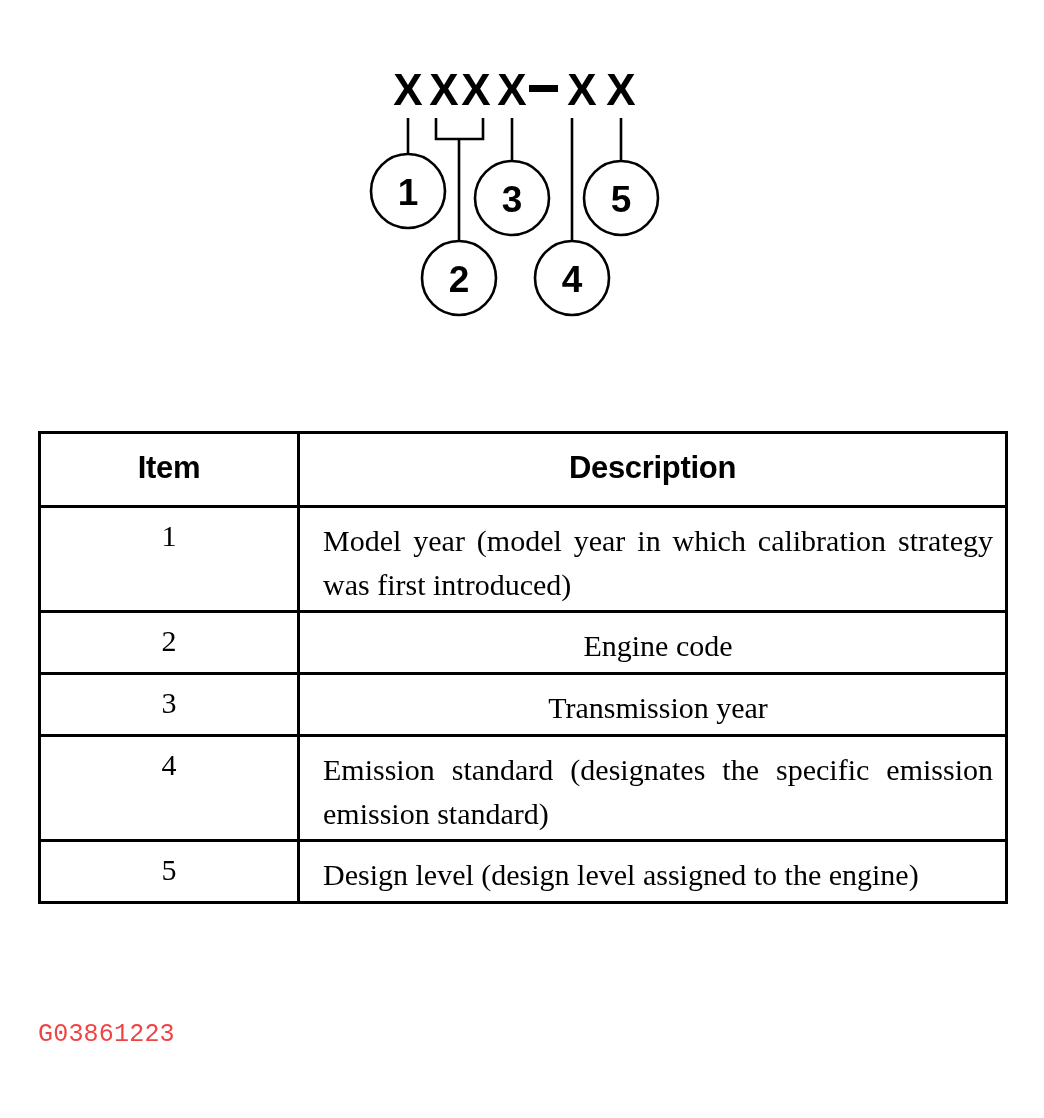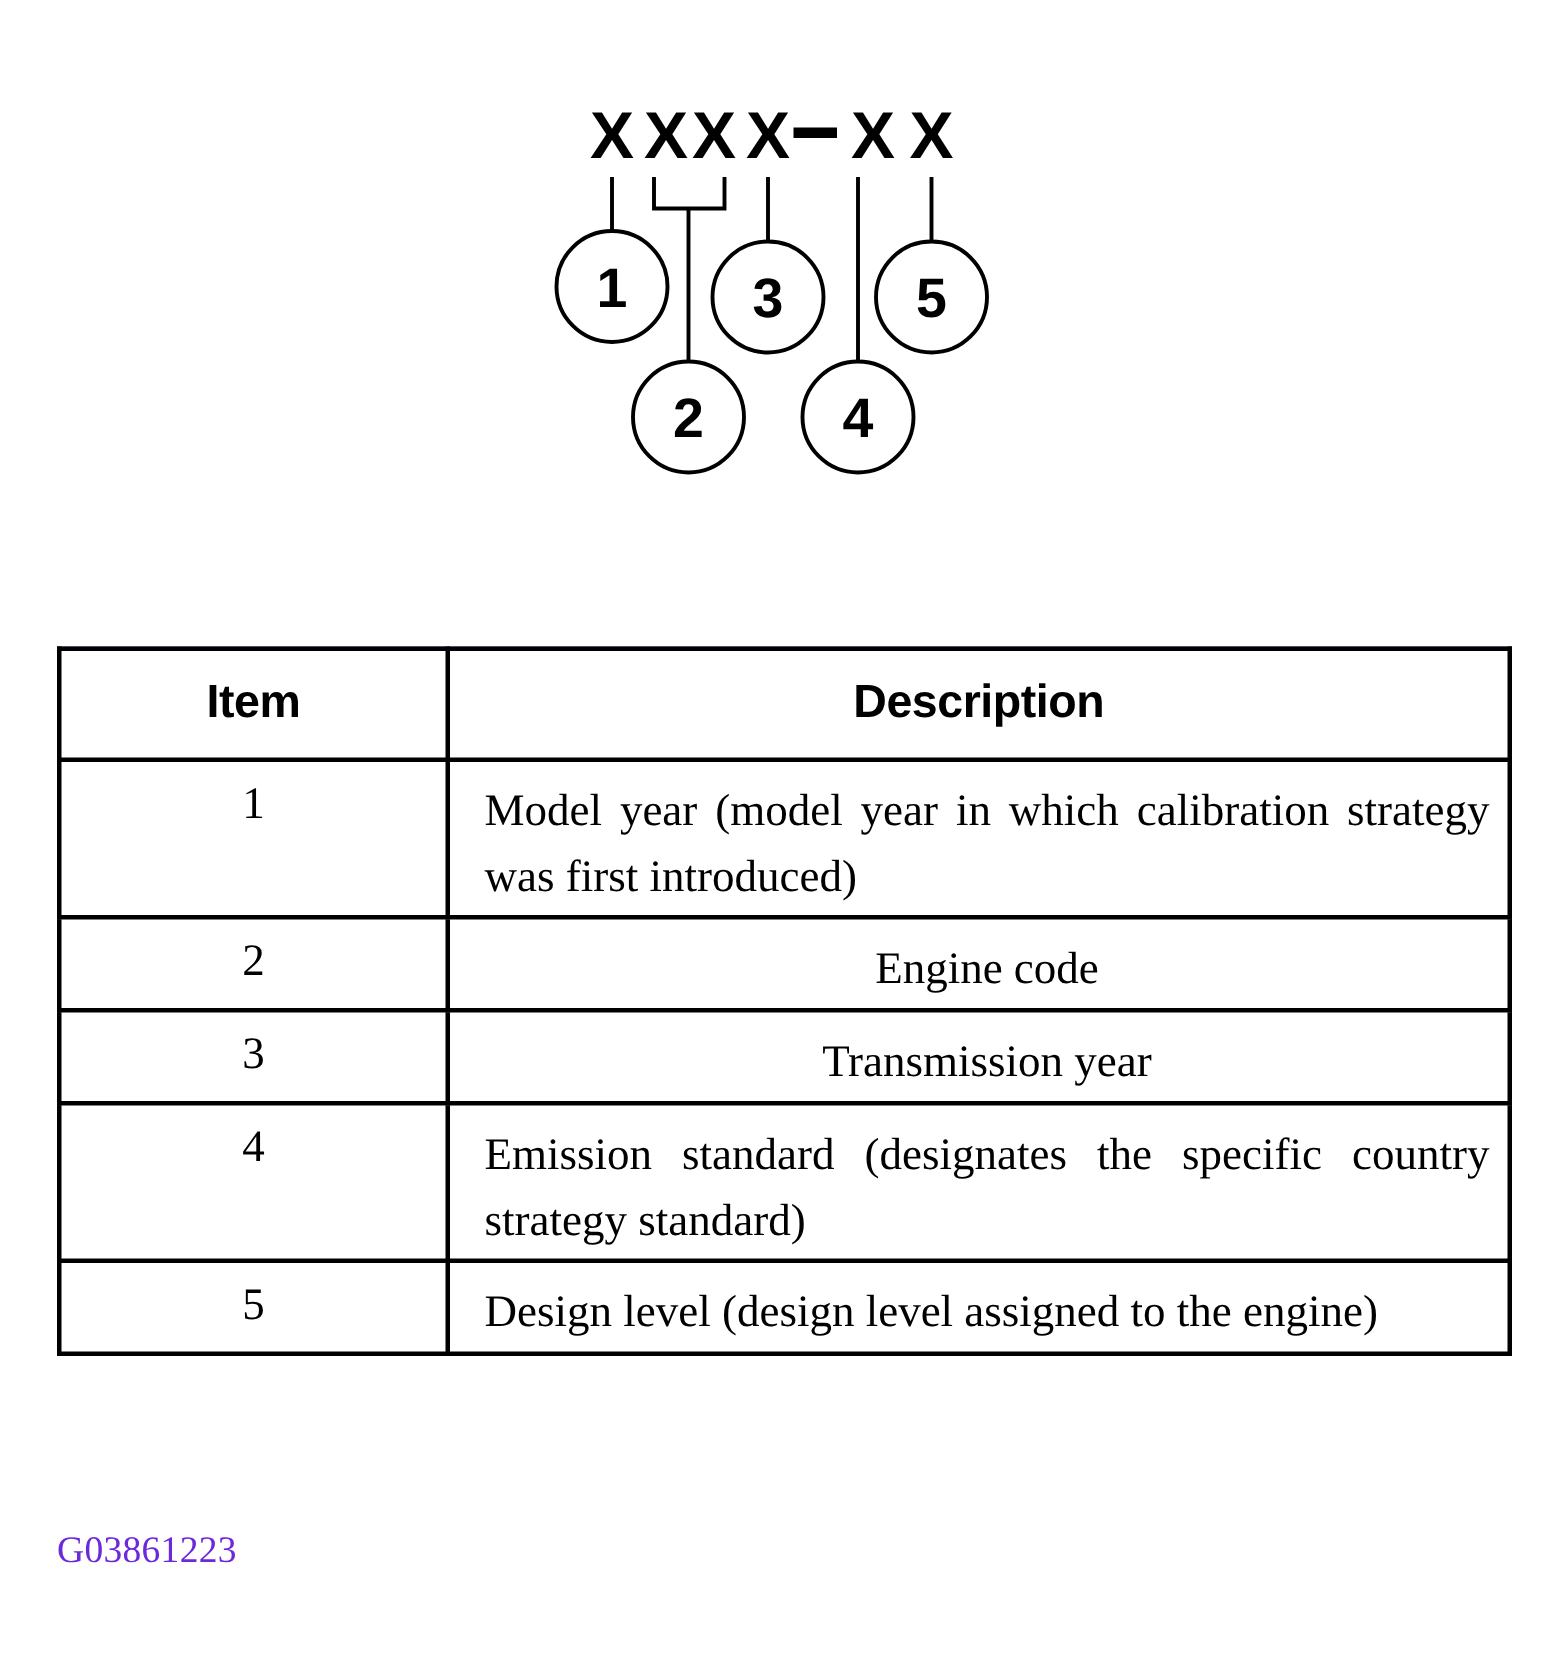--- a/index.html
+++ b/index.html
@@ -55,21 +55,21 @@
   }
 
   
   #legend-table {
     position: absolute;
     left: 38px;
     top: 431px;
     width: 967px;
     border-collapse: collapse;
     table-layout: fixed;
-    background: #6d28d9;
+    background: #eab308;
   }
   #legend-table col.col-item { width: 259px; }
   #legend-table col.col-desc { width: 708px; }
 
   #legend-table th,
   #legend-table td {
     border: 3px solid #000000;
     vertical-align: top;
     background: #ffffff;
   }
@@ -98,25 +98,25 @@
   }
   #legend-table td.desc-cell.no-justify {
     text-align: center;
   }
 
   
   #figure-id {
     position: absolute;
     left: 38px;
     top: 1020px;
-    font-family: Liberation Serif, serif;
+    font-family: Liberation Mono, monospace;
     font-size: 25px;
     font-weight: normal;
     letter-spacing: 0.2px;
-    color: #6d28d9;
+    color: #ef4444;
   }
 </style>
 </head>
 <body>
 
 <div id="callout-diagram">
   <svg width="1044" height="400" viewBox="0 0 1044 400">
 
     <g>
       <text class="code-char" x="408" y="105" text-anchor="middle">X</text>
@@ -187,21 +187,21 @@
     <tr>
       <td class="item-cell">2</td>
       <td class="desc-cell no-justify">Engine code</td>
     </tr>
     <tr>
       <td class="item-cell">3</td>
       <td class="desc-cell no-justify">Transmission year</td>
     </tr>
     <tr>
       <td class="item-cell">4</td>
-      <td class="desc-cell">Emission standard (designates the specific country strategy standard)</td>
+      <td class="desc-cell">Emission standard (designates the specific emission emission standard)</td>
     </tr>
     <tr>
       <td class="item-cell">5</td>
       <td class="desc-cell">Design level (design level assigned to the engine)</td>
     </tr>
   </tbody>
 </table>
 
 <div id="figure-id">G03861223</div>
 

